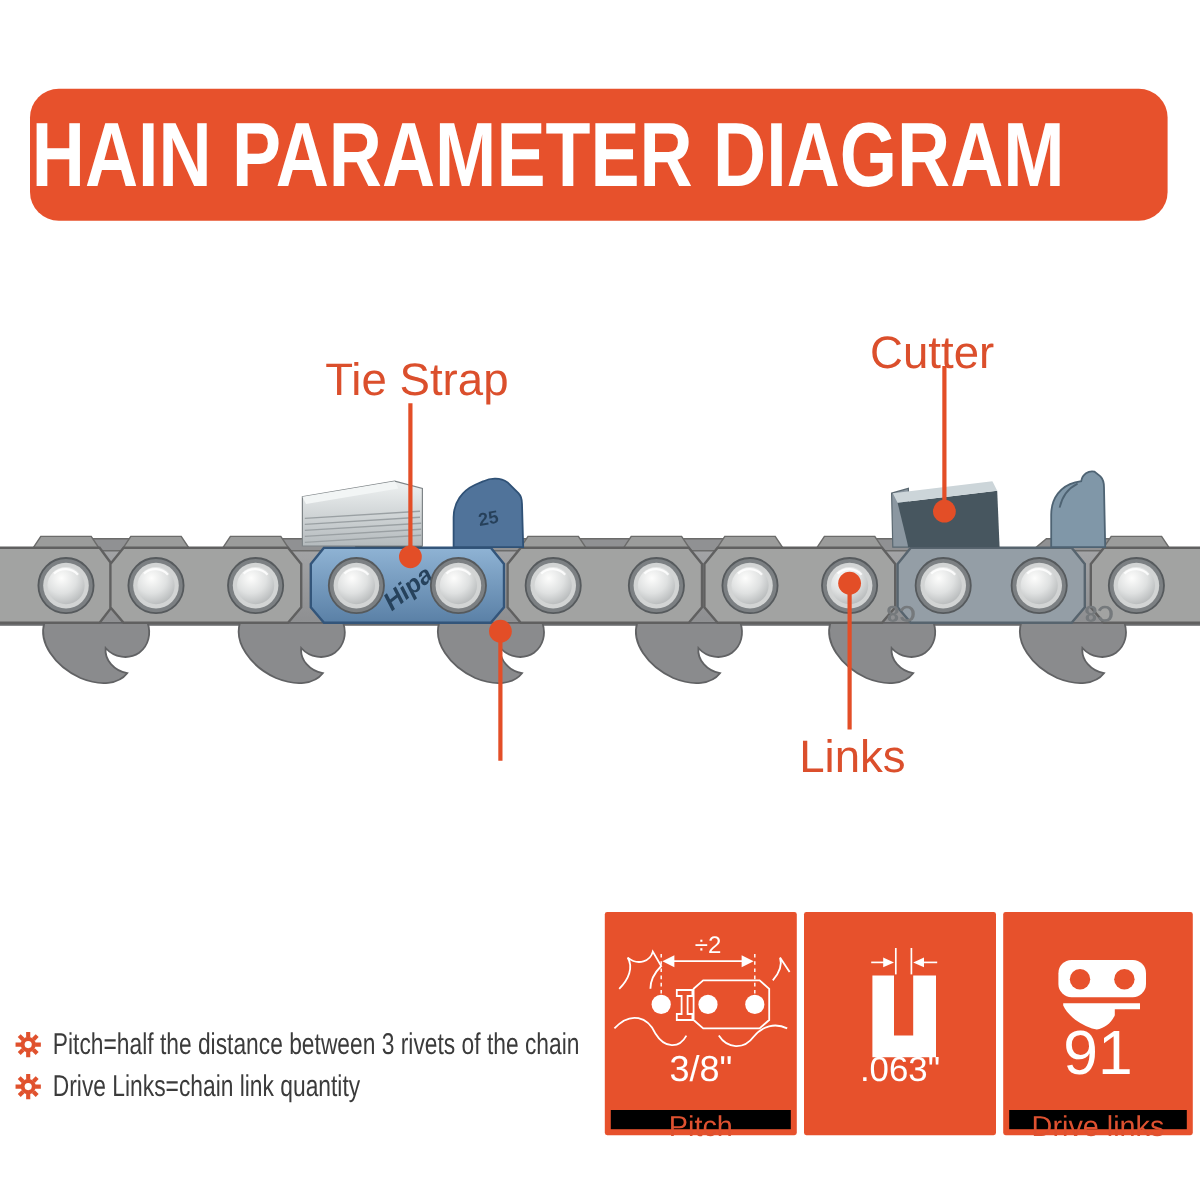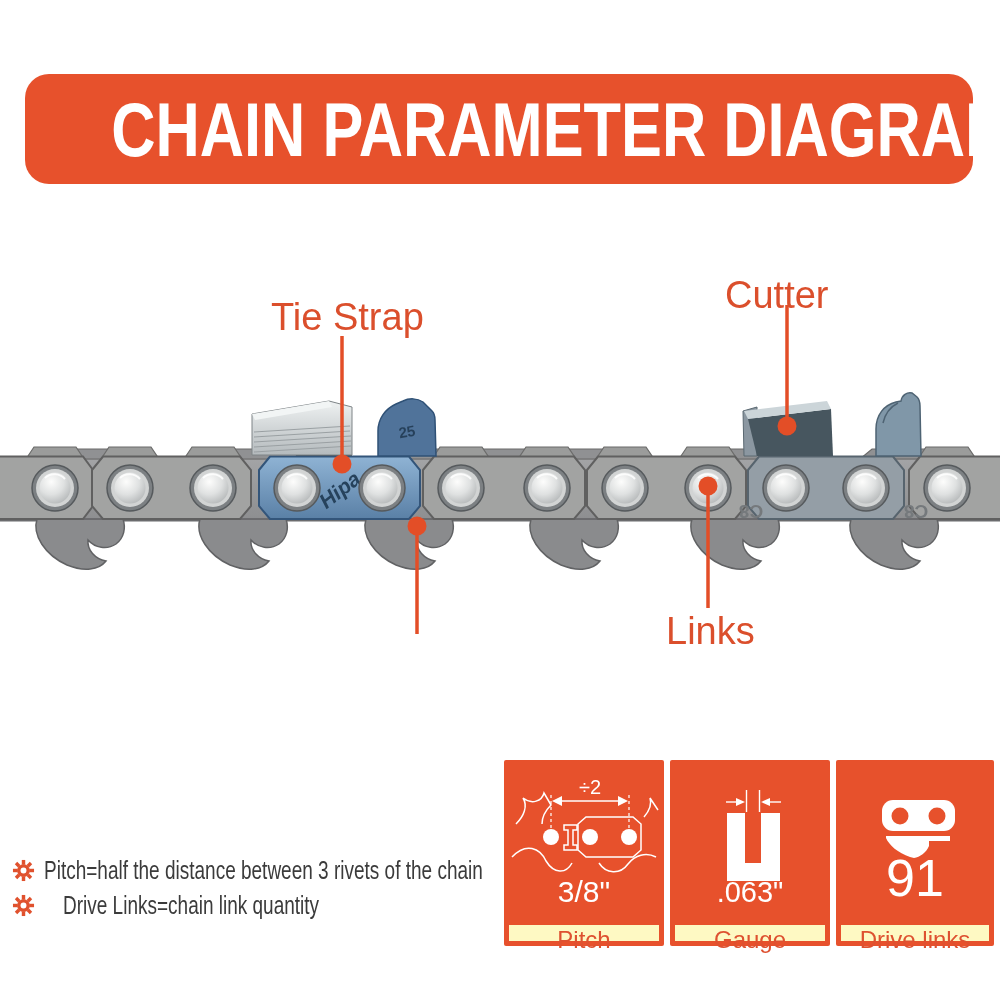--- a/index.html
+++ b/index.html
@@ -1,38 +1,38 @@
 <!DOCTYPE html>
 <html><head>
 <meta charset="utf-8">
 <style>
   html,body{margin:0;padding:0;background:#fff;}
   .stage{position:relative;width:1000px;height:1000px;background:#ffffff;overflow:hidden;
          font-family:"Liberation Sans",sans-serif;}
   
   .banner{position:absolute;left:25px;top:74px;width:948px;height:110px;background:#E7512C;
-          border-radius:24px;display:flex;align-items:center;justify-content:flex-start;}
+          border-radius:24px;display:flex;align-items:center;justify-content:flex-end;}
   .banner span{color:#fff;font-size:73px;font-weight:bold;white-space:nowrap;
                transform:scale(0.84,1.04);letter-spacing:0px;}
   
   .plabel{position:absolute;color:#DB4F2C;font-size:38px;white-space:nowrap;}
   
   .chain{position:absolute;left:0;top:0;}
   
   .note{position:absolute;display:flex;align-items:center;}
   .note svg{flex:0 0 auto;margin-right:9px;}
   .note span{font-size:25px;color:#3B3B3B;white-space:nowrap;transform:scaleX(0.76);
              transform-origin:left center;display:inline-block;}
   
   .spec{position:absolute;top:760px;height:186px;background:#E7512C;border-radius:2px;}
   .spec .diagram{position:absolute;left:0;top:0;}
   .spec .value{position:absolute;bottom:37px;left:0;width:100%;text-align:center;color:#fff;
                font-size:30px;}
   .spec .value.big{font-size:52px;bottom:38px;}
-  .spec .footer{position:absolute;left:5px;right:5px;bottom:5px;height:16px;background:#fef9c3;
+  .spec .footer{position:absolute;left:5px;right:5px;bottom:5px;height:16px;background:#000000;
                 color:#DE5130;font-size:24px;line-height:29px;text-align:center;}
 </style>
 </head>
 <body>
 
 <div class="stage">
 
   <div class="banner">
     <span>CHAIN PARAMETER DIAGRAM</span>
   </div>
@@ -183,21 +183,21 @@
         <line x1="4.2" y1="4.2" x2="7.5" y2="7.5"></line>
           <line x1="16.5" y1="16.5" x2="19.8" y2="19.8"></line>
         <line x1="4.2" y1="19.8" x2="7.5" y2="16.5"></line>
           <line x1="16.5" y1="7.5" x2="19.8" y2="4.2"></line>
       </g>
       <circle cx="12" cy="12" r="6.6" fill="#E0512D"></circle>
       <circle cx="12" cy="12" r="3.1" fill="#ffffff"></circle>
     </svg>
     <span>Pitch=half the distance between 3 rivets of the chain</span>
   </div>
-  <div class="note" style="left:12px;top:891px;gap:19px;">
+  <div class="note" style="left:12px;top:891px;">
     <svg width="23" height="23" viewBox="0 0 24 24">
       <g stroke="#E0512D" stroke-width="3.6">
         <line x1="12" y1="1" x2="12" y2="6"></line>
           <line x1="12" y1="18" x2="12" y2="23"></line>
         <line x1="1" y1="12" x2="6" y2="12"></line>
           <line x1="18" y1="12" x2="23" y2="12"></line>
         <line x1="4.2" y1="4.2" x2="7.5" y2="7.5"></line>
           <line x1="16.5" y1="16.5" x2="19.8" y2="19.8"></line>
         <line x1="4.2" y1="19.8" x2="7.5" y2="16.5"></line>
           <line x1="16.5" y1="7.5" x2="19.8" y2="4.2"></line>
@@ -238,21 +238,20 @@
       <g stroke="#ffffff" stroke-width="1.4">
         <line x1="76.5" y1="30" x2="76.5" y2="52"></line>
           <line x1="89.5" y1="30" x2="89.5" y2="52"></line>
         <line x1="56" y1="42" x2="68" y2="42"></line>
           <line x1="111" y1="42" x2="98" y2="42"></line>
       </g>
       <polygon points="75,42 66,38 66,46" fill="#ffffff"></polygon>
       <polygon points="91,42 100,38 100,46" fill="#ffffff"></polygon>
     </svg>
     <div class="value" style="font-size:29px;">.063"</div>
-    <div class="footer">Gauge</div>
   </div>
 
   <div class="spec" style="left:836px;width:158px;">
     <svg class="diagram" width="158" height="100" viewBox="0 0 158 100">
       <rect x="46" y="40" width="73" height="31" rx="11" fill="#ffffff"></rect>
       <circle cx="64" cy="56" r="8.5" fill="#E7512C"></circle>
       <circle cx="101" cy="56" r="8.5" fill="#E7512C"></circle>
       <path d="M 50,76 L 114,76 L 114,81 L 93,81 L 93,86 C 90,93 84,97 78,98 L 74,97 C 62,93 53,85 50,78 Z" fill="#ffffff"></path>
     </svg>
     <div class="value big">91</div>

